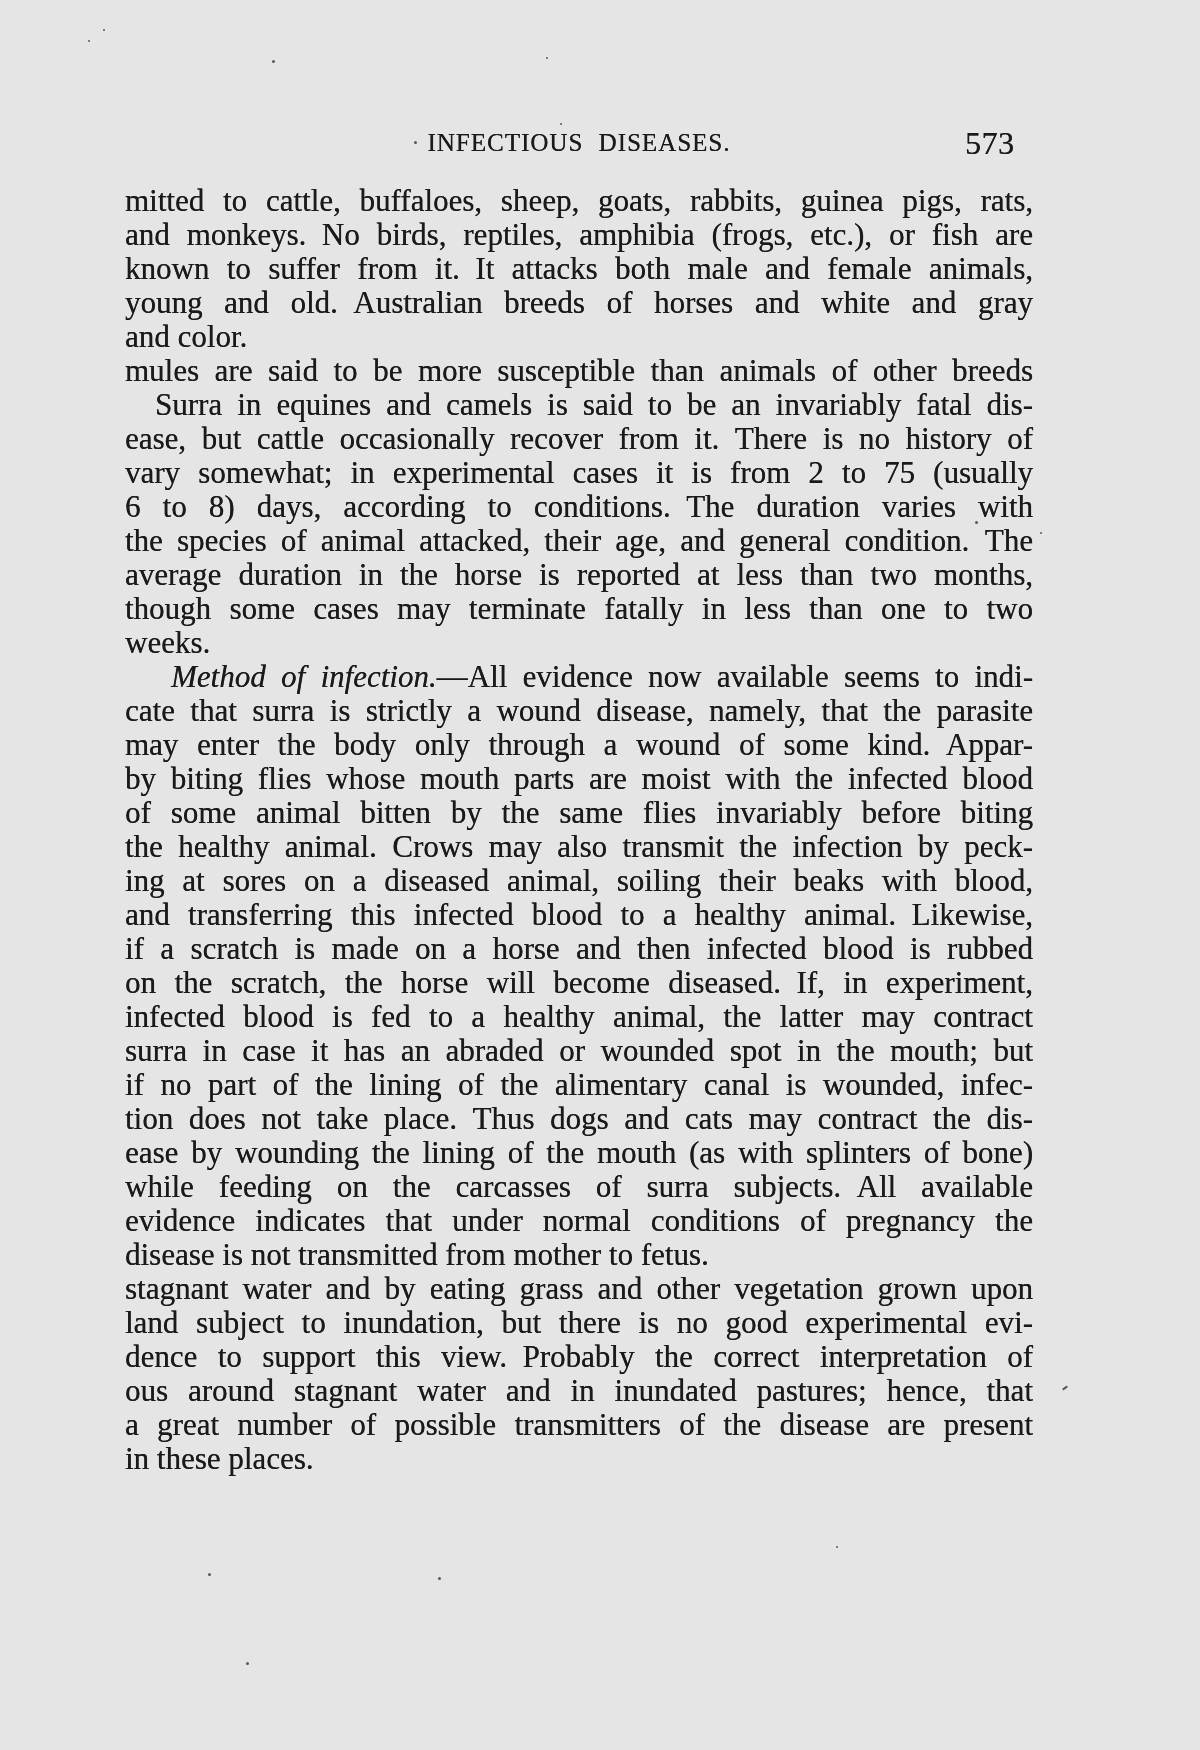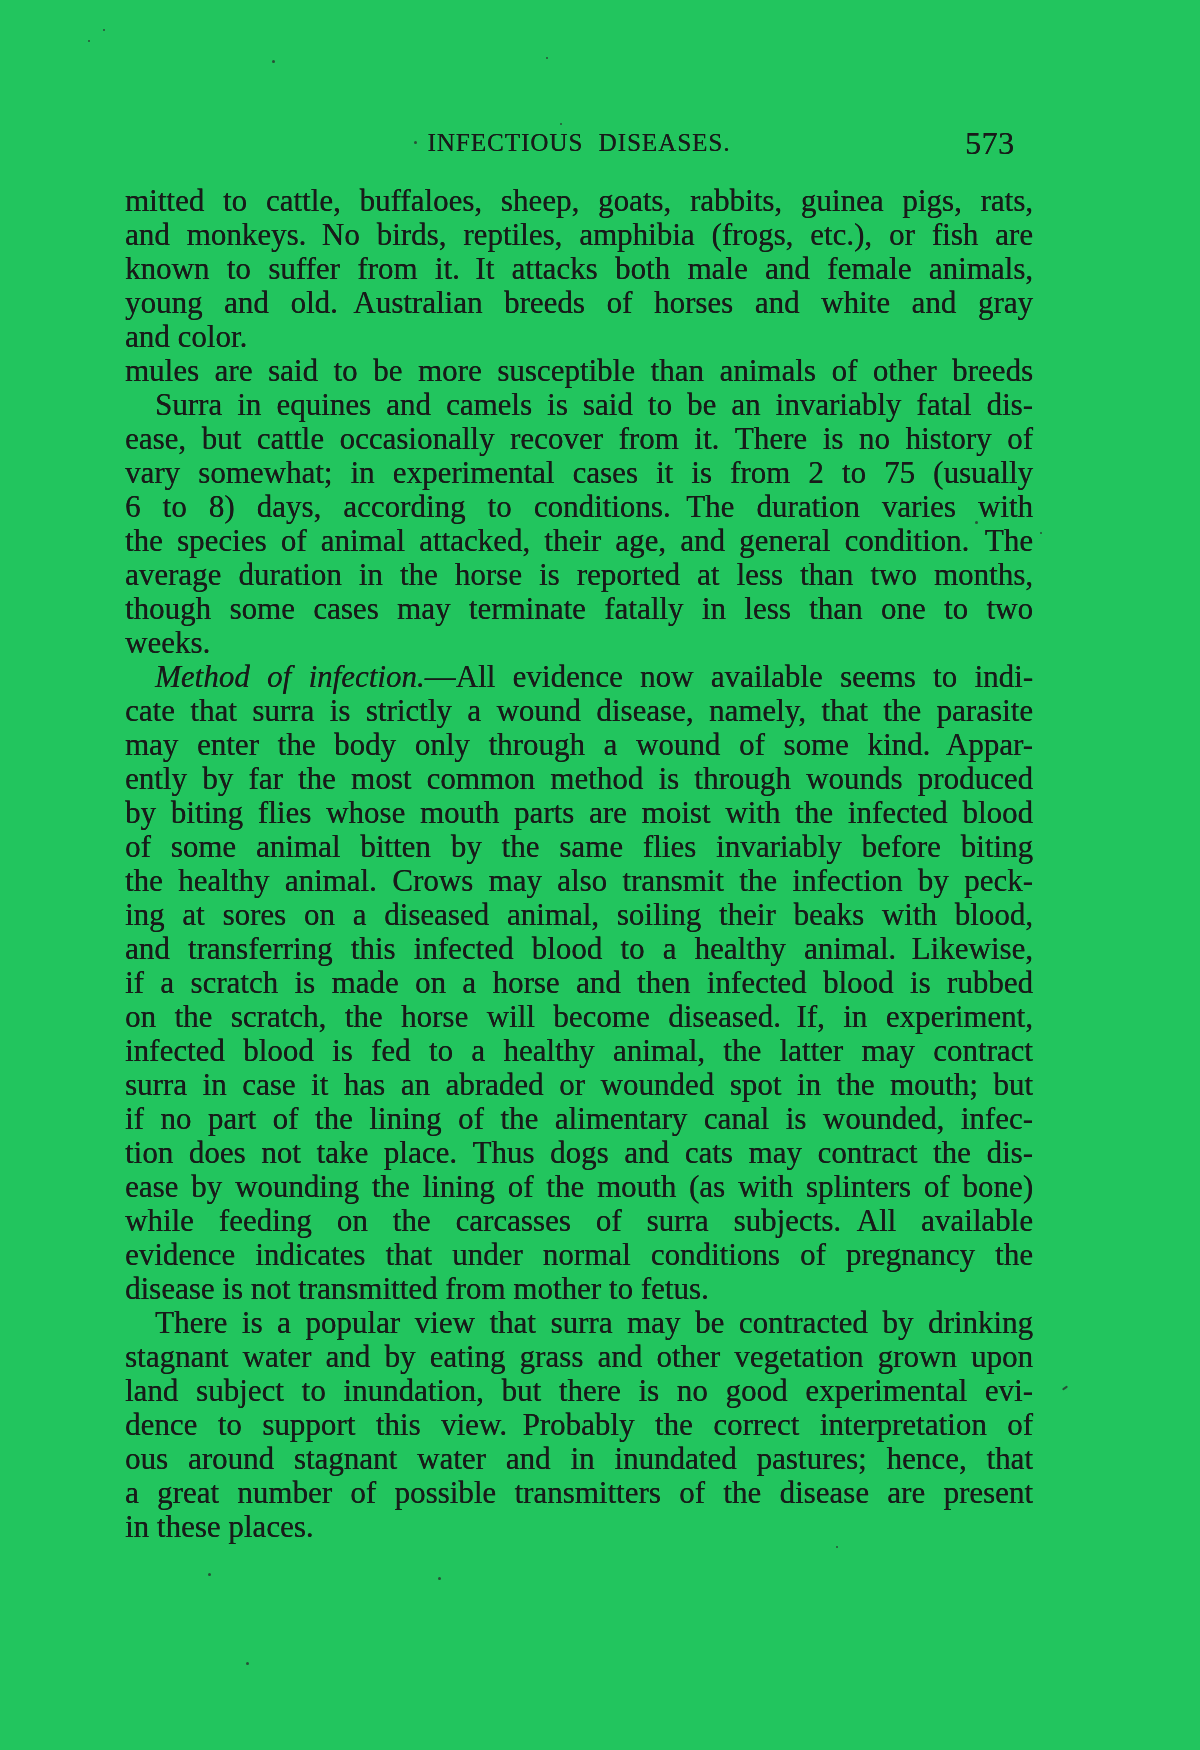--- a/index.html
+++ b/index.html
@@ -48,37 +48,37 @@
 
   .para { margin: 0; padding: 0; }
 
   .line {
     text-align: justify;
     text-align-last: justify;
   }
   .line.line-last { text-align-last: left; }
   .line.indent { text-indent: 30px; }
 
-  .lead-italic { font-style: italic; }
+  .lead-italic { font-style: italic; margin-left: 16px; }
 
   .speck {
     position: absolute;
     background: #2a2a2a;
     border-radius: 50%;
     opacity: 0.75;
   }
   .speck.dash {
     border-radius: 1px;
     transform: rotate(-35deg);
   }
 </style>
 </head>
 <body>
 
-<div class="page" style="background: #22c55e; color: rgb(26, 26, 26);">
+<div class="page" style="background: #e5e5e5; color: rgb(26, 26, 26);">
 
   <div class="running-head">INFECTIOUS DISEASES.</div>
 
   <div class="page-number">573</div>
 
   <main class="body-text">
 
     <section class="para">
         <div class="line">mitted to cattle, buffaloes, sheep, goats, rabbits, guinea pigs, rats,</div>
         <div class="line">and monkeys. No birds, reptiles, amphibia (frogs, etc.), or fish are</div>
@@ -97,41 +97,39 @@
         <div class="line">average duration in the horse is reported at less than two months,</div>
         <div class="line">though some cases may terminate fatally in less than one to two</div>
         <div class="line line-last">weeks.</div>
       </section>
 
     <section class="para">
       <div class="line indent"><span class="lead-italic">Method of infection.</span><span>—All evidence now available seems to indi-</span></div>
       <div>
           <div class="line">cate that surra is strictly a wound disease, namely, that the parasite</div>
           <div class="line">may enter the body only through a wound of some kind. Appar-</div>
-          <div class="line">ently by far the most common method is through wounds produced</div>
           <div class="line">by biting flies whose mouth parts are moist with the infected blood</div>
           <div class="line">of some animal bitten by the same flies invariably before biting</div>
           <div class="line">the healthy animal. Crows may also transmit the infection by peck-</div>
           <div class="line">ing at sores on a diseased animal, soiling their beaks with blood,</div>
           <div class="line">and transferring this infected blood to a healthy animal. Likewise,</div>
           <div class="line">if a scratch is made on a horse and then infected blood is rubbed</div>
           <div class="line">on the scratch, the horse will become diseased. If, in experiment,</div>
           <div class="line">infected blood is fed to a healthy animal, the latter may contract</div>
           <div class="line">surra in case it has an abraded or wounded spot in the mouth; but</div>
           <div class="line">if no part of the lining of the alimentary canal is wounded, infec-</div>
           <div class="line">tion does not take place. Thus dogs and cats may contract the dis-</div>
           <div class="line">ease by wounding the lining of the mouth (as with splinters of bone)</div>
           <div class="line">while feeding on the carcasses of surra subjects. All available</div>
           <div class="line">evidence indicates that under normal conditions of pregnancy the</div>
           <div class="line line-last">disease is not transmitted from mother to fetus.</div>
         </div>
     </section>
 
     <section class="para">
-        <div class="line indent">There is a popular view that surra may be contracted by drinking</div>
         <div class="line">stagnant water and by eating grass and other vegetation grown upon</div>
         <div class="line">land subject to inundation, but there is no good experimental evi-</div>
         <div class="line">dence to support this view. Probably the correct interpretation of</div>
         <div class="line">ous around stagnant water and in inundated pastures; hence, that</div>
         <div class="line">a great number of possible transmitters of the disease are present</div>
         <div class="line line-last">in these places.</div>
       </section>
 
   </main>
 

